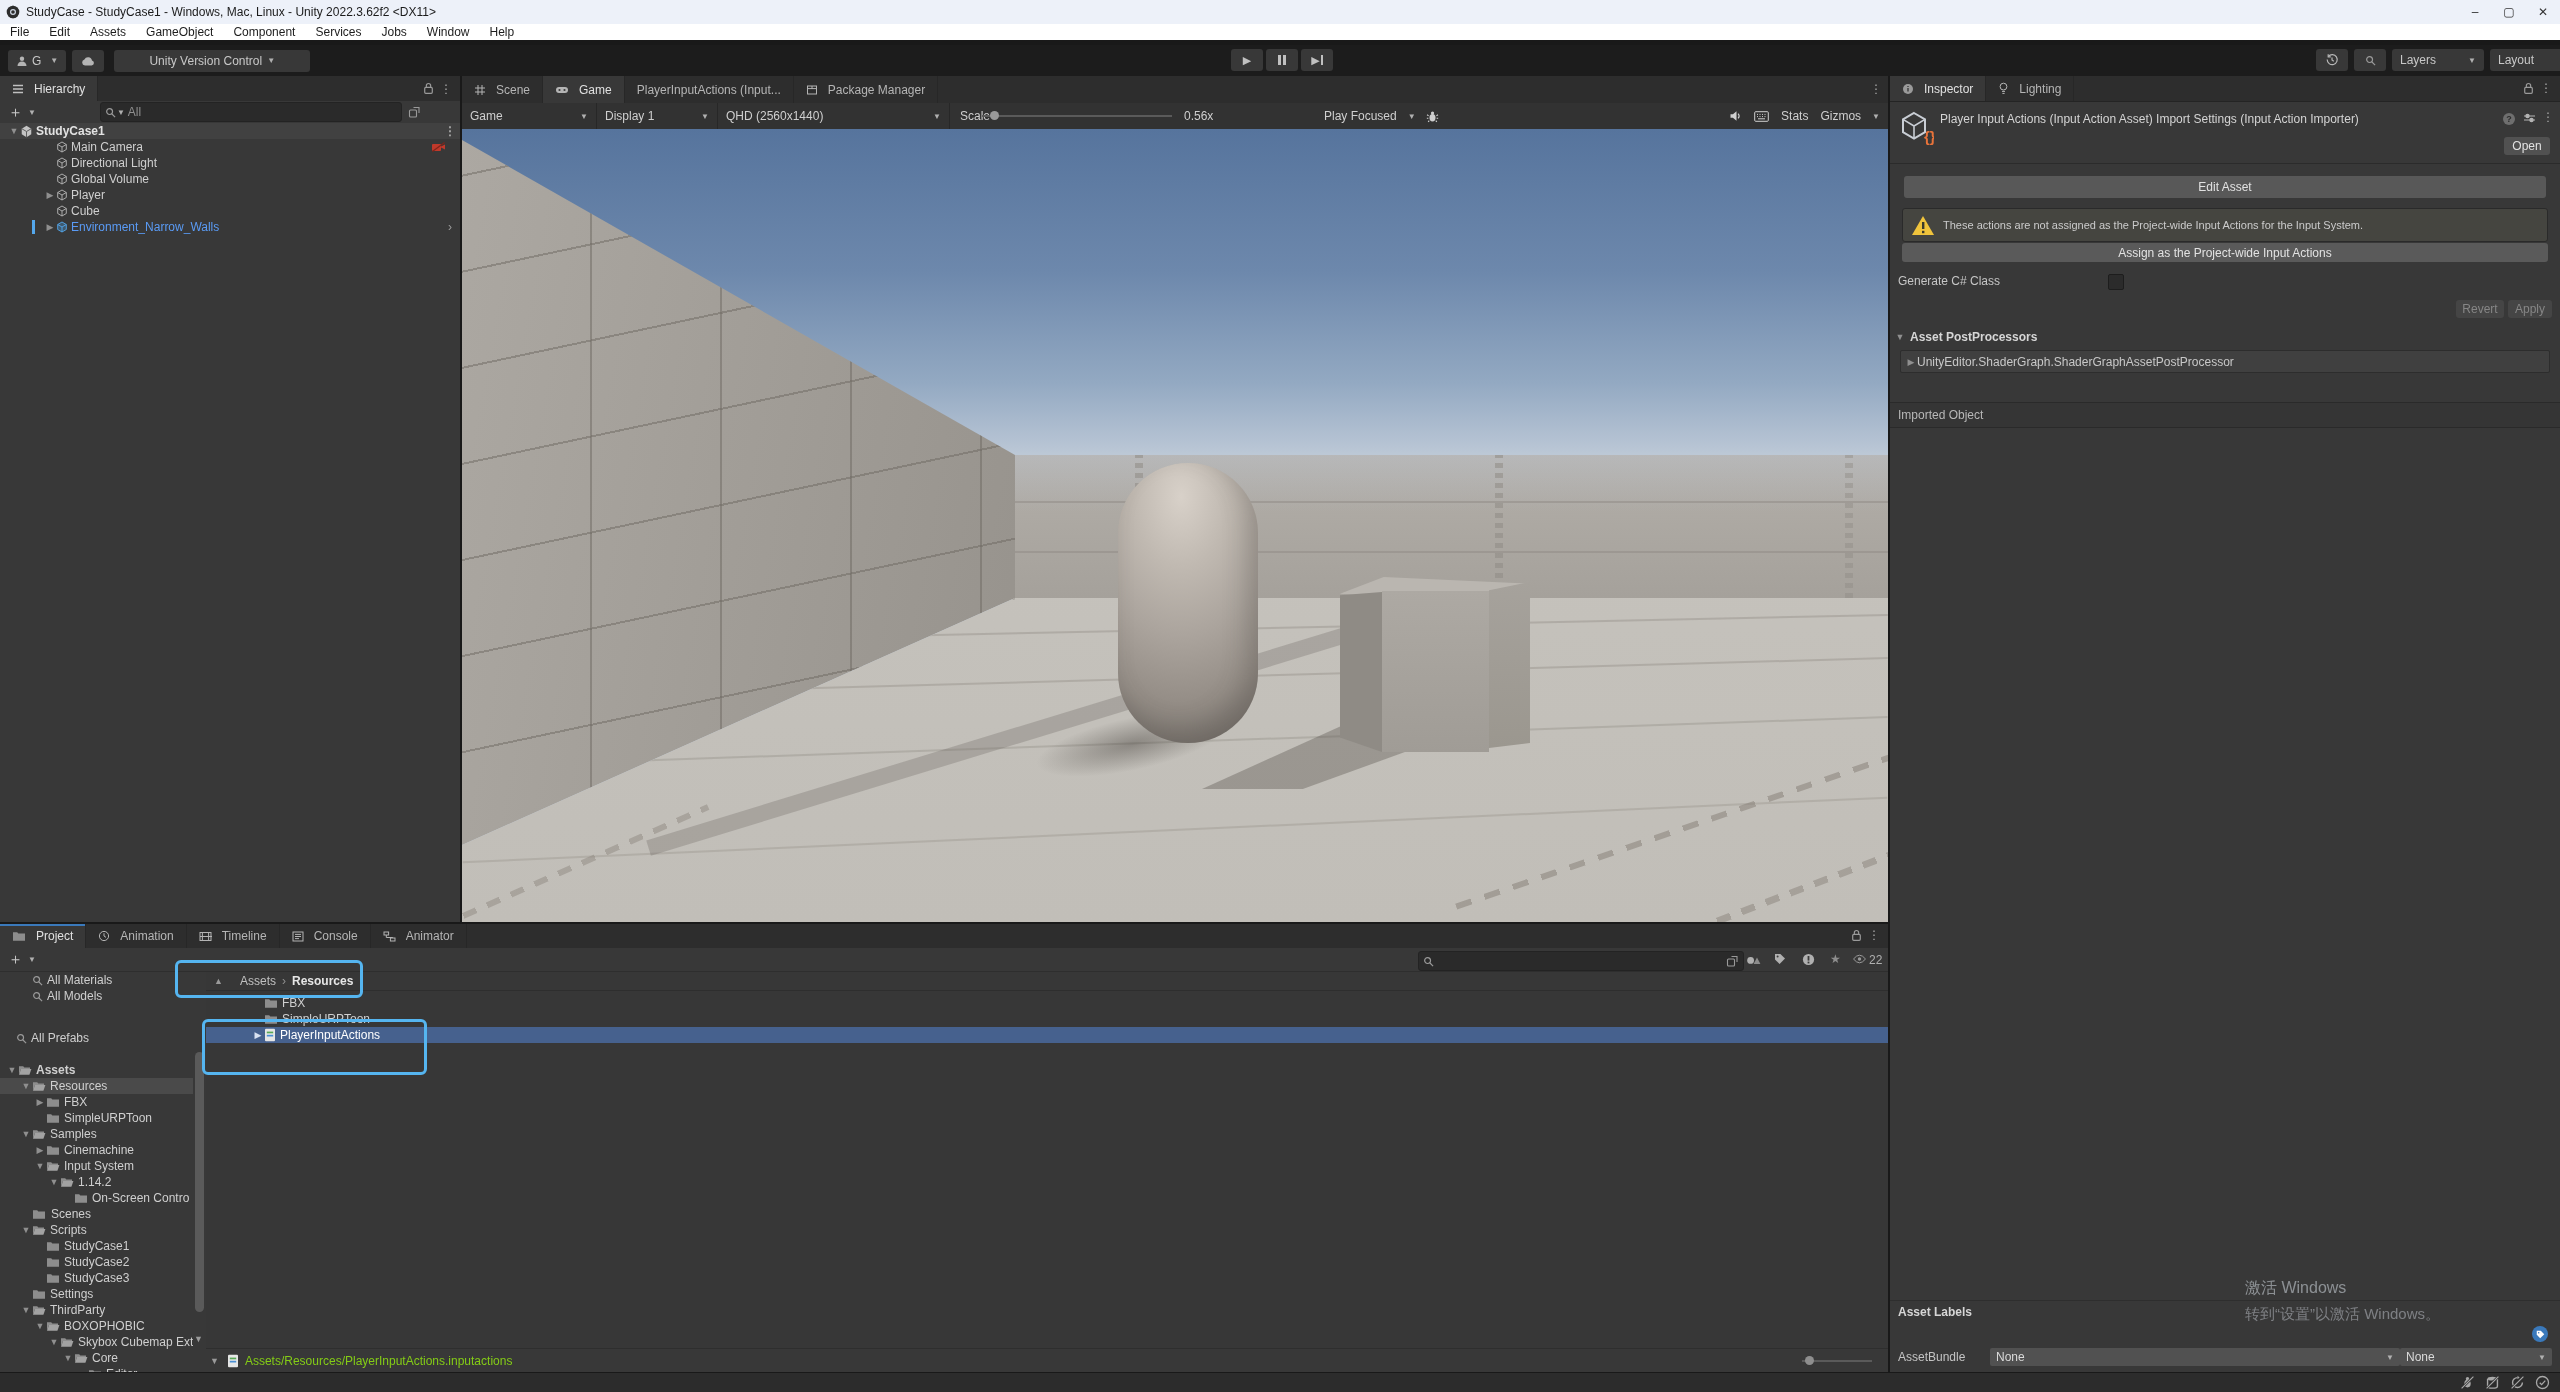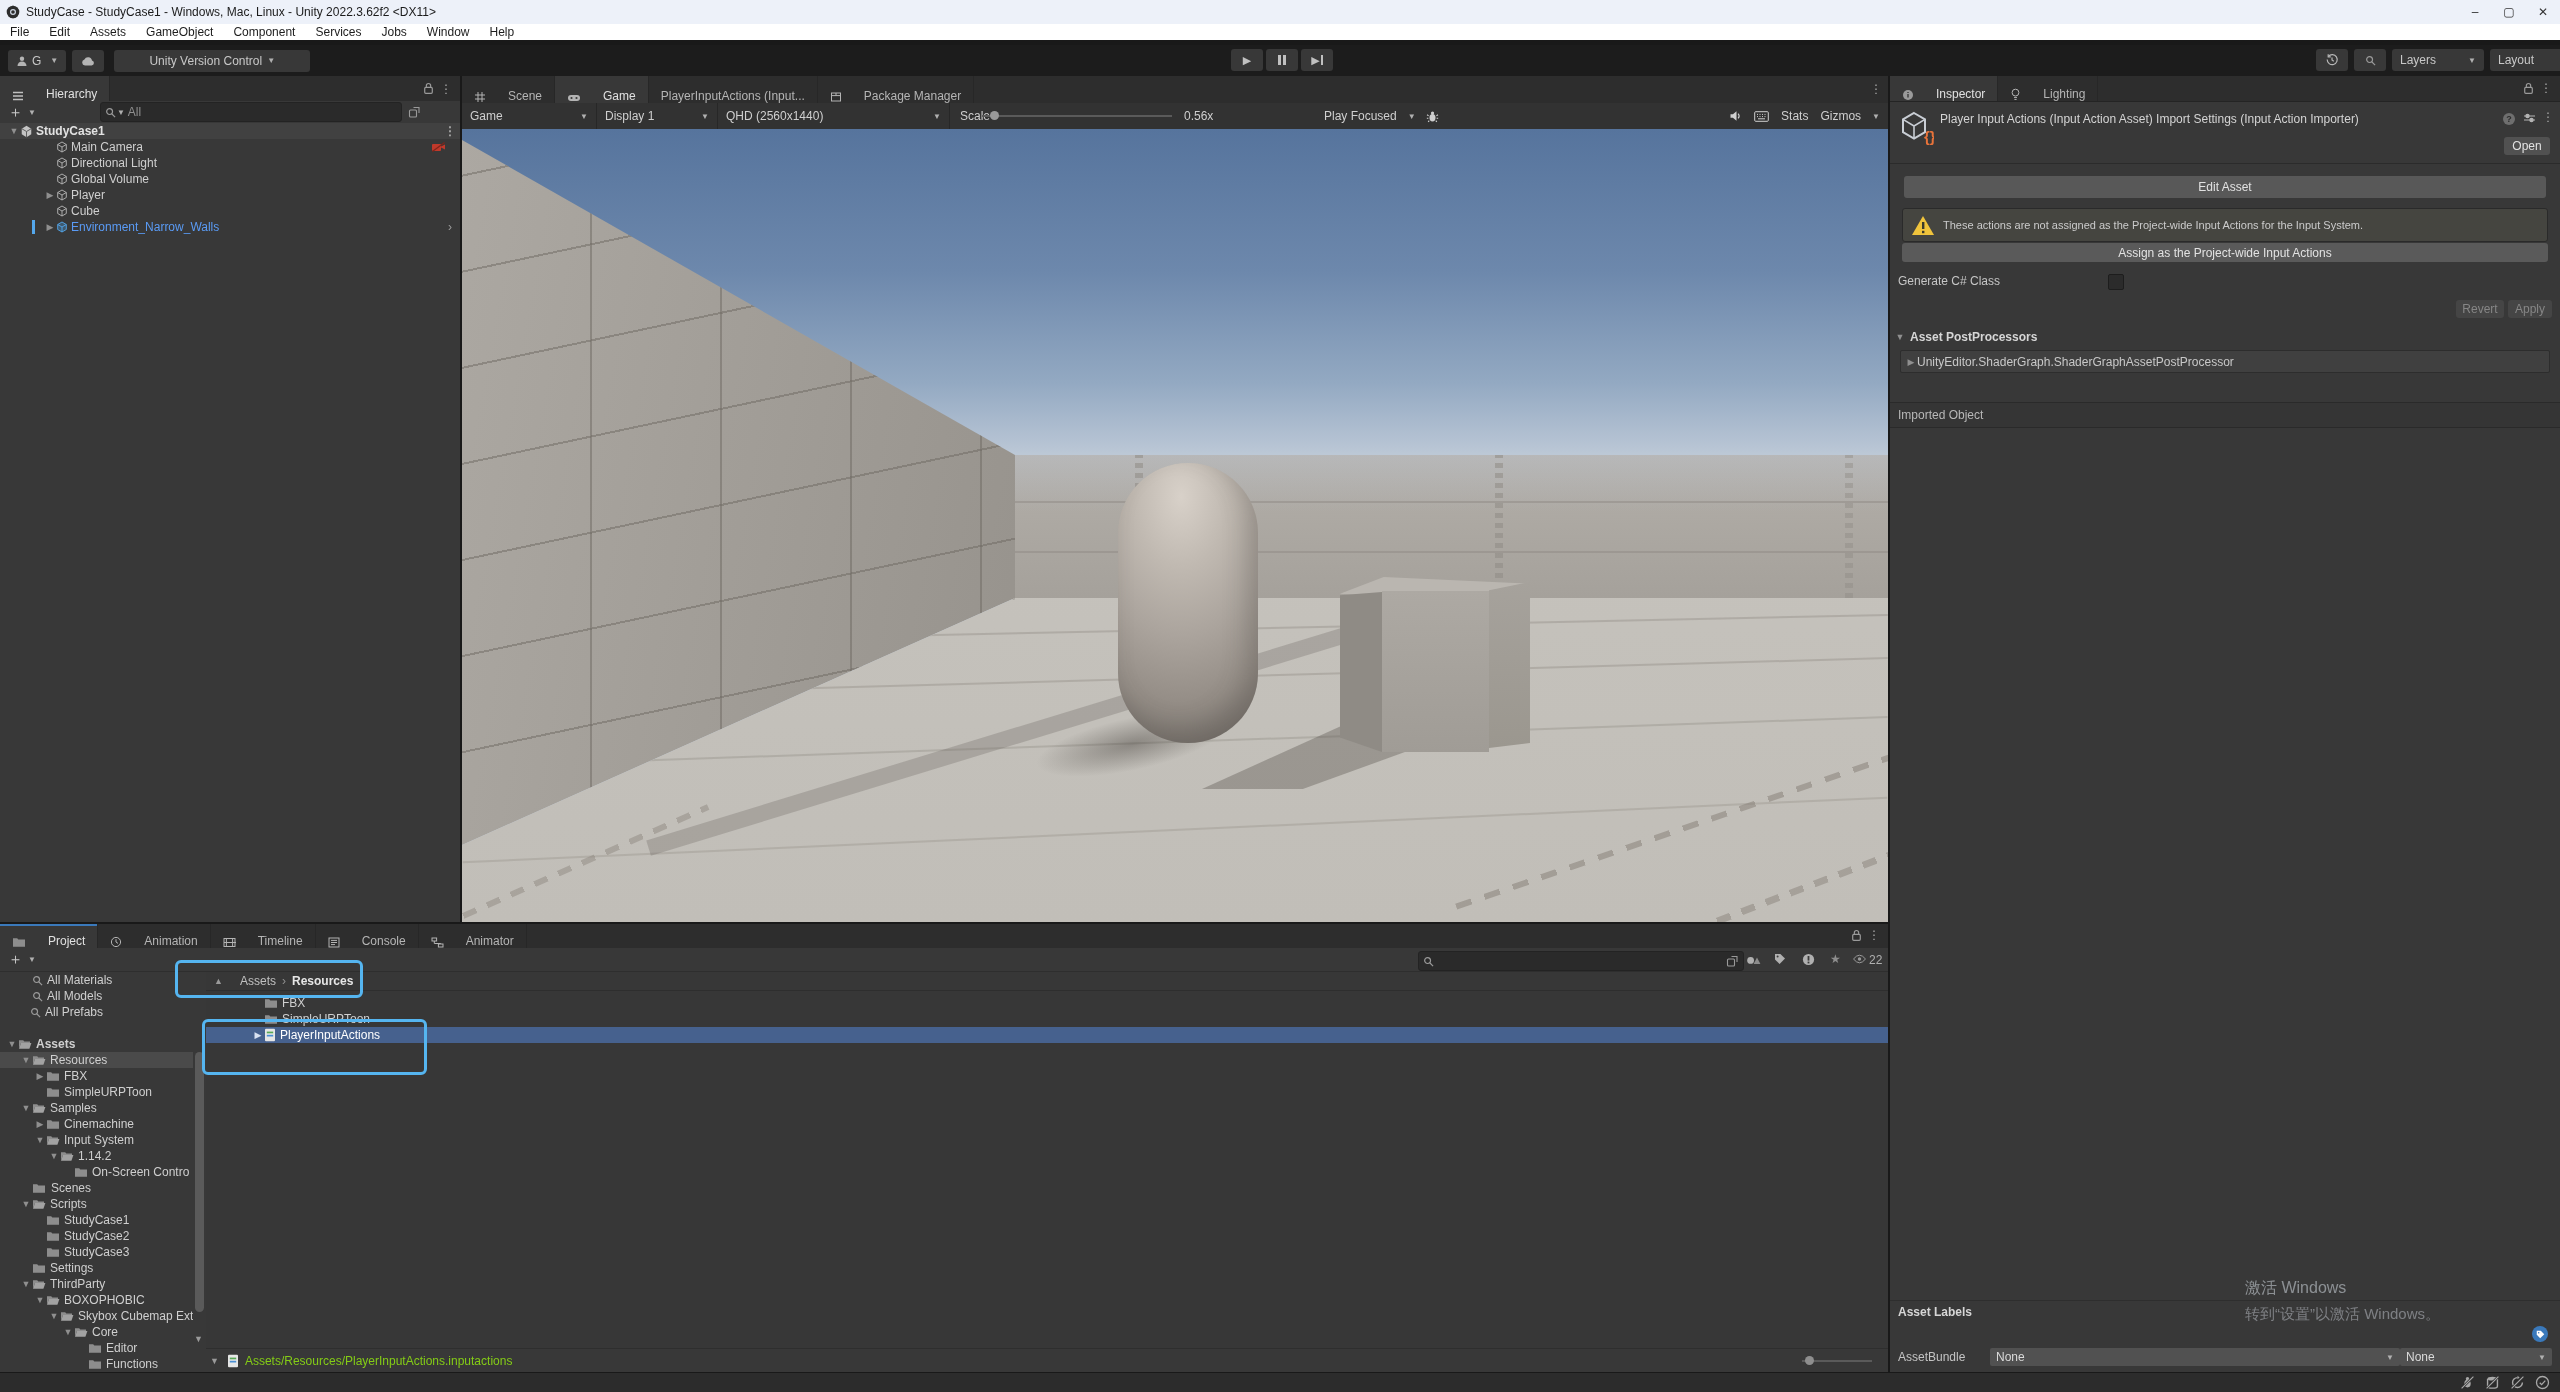--- a/index.html
+++ b/index.html
@@ -13,21 +13,21 @@
   
   #titlebar{left:0;top:0;width:2560px;height:24px;background:#edf1f9;color:#1b1b1b;display:flex;align-items:center}
   #titlebar .wbtn{width:34px;height:24px;display:flex;align-items:center;justify-content:center;color:#333;font-size:12px}
   #menubar{left:0;top:24px;width:2560px;height:16px;background:#ffffff;color:#1d1d1d;display:flex;align-items:center}
   .menu-item{padding:0 10px;height:21px;display:flex;align-items:center}
   #toolbar{left:0;top:45px;width:2560px;height:31px;background:#1c1c1c;display:flex;align-items:center}
   .tbtn{height:22px;background:#383838;border-radius:3px;display:flex;align-items:center;justify-content:center;color:#c8c8c8}
   .dd-arrow{font-size:8px;color:#b0b0b0;margin-left:5px}
   
   .tabstrip{display:flex;align-items:stretch;background:#2d2d2d;border-bottom:1px solid #242424;height:100%}
-  .tab{display:flex;align-items:flex-end;gap:22px;padding:0 12px;color:#b5b5b5;border-right:1px solid #272727;position:relative;white-space:nowrap}
+  .tab{display:flex;align-items:center;gap:10px;padding:0 12px;color:#b5b5b5;border-right:1px solid #272727;position:relative;white-space:nowrap}
   .tab.active{background:#383838;color:#e0e0e0}
   .tab .accent{position:absolute;left:0;top:0;right:0;height:2px;background:#3a79bb}
   .field{background:#2a2a2a;border:1px solid #232323;border-radius:3px;height:18px;display:flex;align-items:center;padding:0 4px;color:#8f8f8f}
   .btn{background:#515151;border-radius:3px;color:#e2e2e2;display:flex;align-items:center;justify-content:center;height:20px}
   .btn.disabled{background:#454545;color:#868686}
   .dropdown{background:#515151;border-radius:2px;height:18px;display:flex;align-items:center;color:#dadada;padding:0 6px}
   .ic{display:inline-flex;align-items:center;justify-content:center;flex:none}
   .ic svg{display:block}
   .kebab{color:#aaa;font-size:12px;letter-spacing:0;padding:0 4px}
   .arrowglyph{width:12px;flex:none;color:#8f8f8f;font-size:9px;text-align:center}
@@ -646,21 +646,21 @@
         <div class="trow" style="padding-left: 20px;">
           <span class="arrowglyph"></span>
           <span class="ic">
             <svg width="11" height="11" viewBox="0 0 12 12" fill="none" stroke="#9a9a9a" stroke-width="1.3">
               <circle cx="5" cy="5" r="3.2"></circle>
               <path d="M7.6 7.6L11 11"></path>
             </svg>
           </span>
           <span class="lbl" style="margin-left: 4px;">All Models</span>
         </div>
-        <div class="trow" style="padding-left: 18px;">
+        <div class="trow" style="padding-left: 4px; margin-top: 26px;">
           <span class="arrowglyph"></span>
           <span class="ic">
             <svg width="11" height="11" viewBox="0 0 12 12" fill="none" stroke="#9a9a9a" stroke-width="1.3">
               <circle cx="5" cy="5" r="3.2"></circle>
               <path d="M7.6 7.6L11 11"></path>
             </svg>
           </span>
           <span class="lbl" style="margin-left: 4px;">All Prefabs</span>
         </div>
         <div style="height: 16px;"></div>

